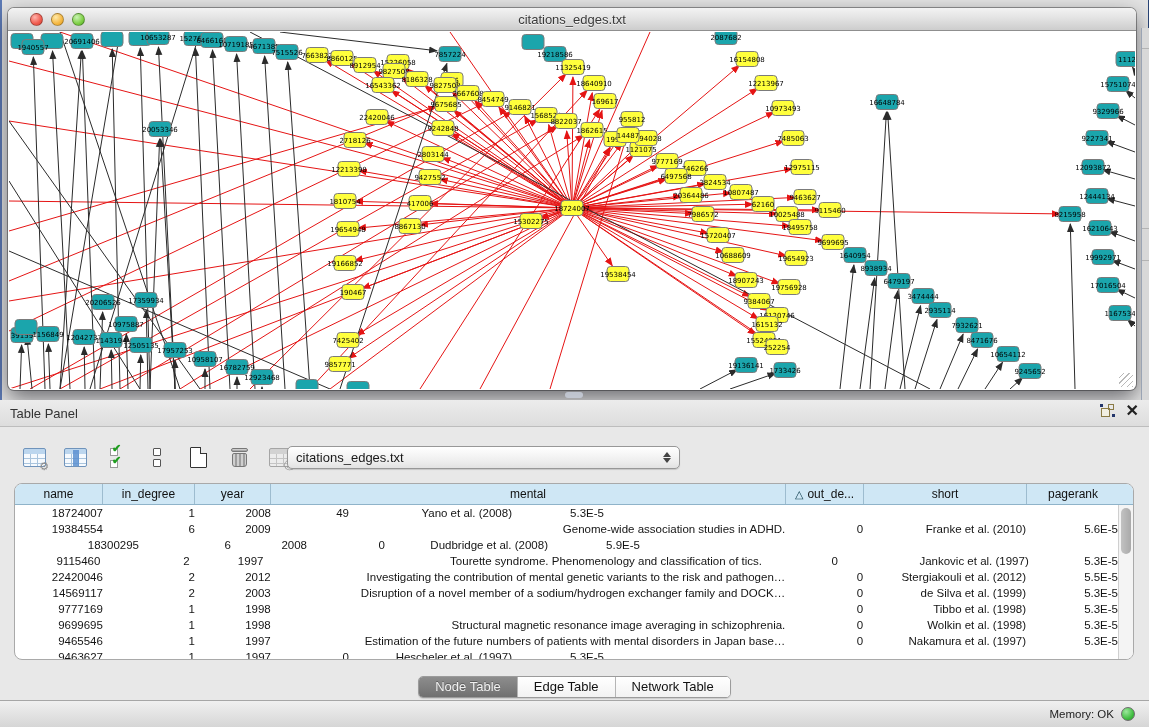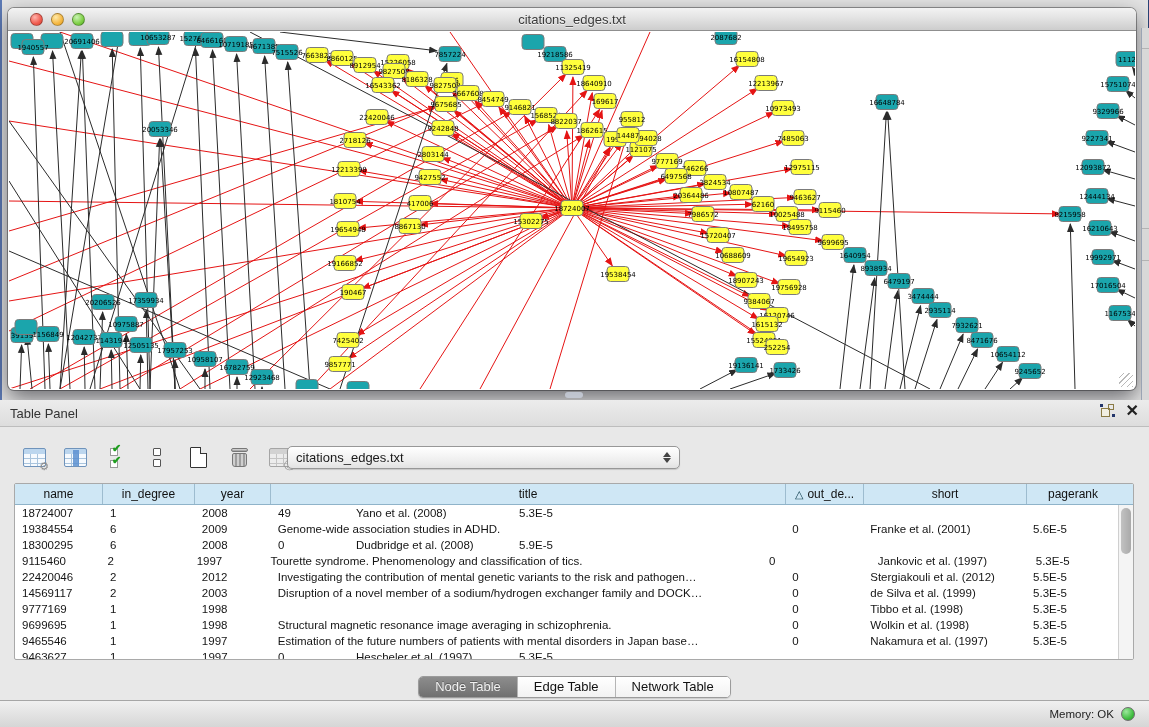--- a/index.html
+++ b/index.html
@@ -111,21 +111,21 @@
     display:flex; align-items:center; padding:0 8px;
     box-shadow:0 1px 1px rgba(0,0,0,.15);
   }
   .combo .val { flex:1; font-size:13px; color:#1a1a1a; }
   .spinner { display:flex; flex-direction:column; align-items:center; gap:1px; }
   .spinner .up   { width:0; height:0; border-left:4px solid transparent; border-right:4px solid transparent; border-bottom:5px solid #444; }
   .spinner .down { width:0; height:0; border-left:4px solid transparent; border-right:4px solid transparent; border-top:5px solid #444; }
   
   .tbl-box {
     position:absolute; left:14px; top:83px; width:1120px; height:177px;
-    background:#fff; border:1px solid #a9a9a9; border-radius:2px; overflow:hidden;
+    background:#fff; border:1px solid #a9a9a9; border-radius:8px; overflow:hidden;text-align:right;
   }
   .tbl-header { display:flex; height:21px; background:#cfe7f5; border-bottom:1px solid #8fb3c9; }
   .th { font-size:12px; color:#111; display:flex; align-items:center; justify-content:center;
         border-right:1px solid #9dbccf; height:100%; overflow:hidden; white-space:nowrap; }
   .th:last-child { border-right:none; }
   .th .sort { color:#0b3a4a; margin-right:4px; font-size:11px; }
   .tbl-rows { position:absolute; left:0; top:21px; right:15px; bottom:0; overflow:hidden; }
   .tr { display:flex; height:16px; }
   .td { font-size:11.5px; color:#141414; line-height:16px; padding-left:7px;
         white-space:nowrap; overflow:hidden; }
@@ -903,21 +903,21 @@
         <div class="th" style="width: 88px;">
           <span>name</span>
         </div>
         <div class="th" style="width: 92px;">
           <span>in_degree</span>
         </div>
         <div class="th" style="width: 76px;">
           <span>year</span>
         </div>
         <div class="th" style="width: 515px;">
-          <span>title</span>
+          <span>mental</span>
         </div>
         <div class="th" style="width: 78px;">
           <span class="sort">△</span>
           <span>out_de...</span>
         </div>
         <div class="th" style="width: 163px;">
           <span>short</span>
         </div>
         <div class="th" style="width: 92px;">
           <span>pagerank</span>
@@ -931,25 +931,25 @@
           <div class="td" style="width: 78px;">49</div>
           <div class="td" style="width: 163px;">Yano et al. (2008)</div>
           <div class="td" style="width: 92px;">5.3E-5</div>
         </div>
         <div class="tr">
           <div class="td" style="width: 88px;">19384554</div>
           <div class="td" style="width: 92px;">6</div>
           <div class="td" style="width: 76px;">2009</div>
           <div class="td" style="width: 515px;">Genome-wide association studies in ADHD.</div>
           <div class="td" style="width: 78px;">0</div>
-          <div class="td" style="width: 163px;">Franke et al. (2001)</div>
+          <div class="td" style="width: 163px;">Franke et al. (2010)</div>
           <div class="td" style="width: 92px;">5.6E-5</div>
         </div>
         <div class="tr">
-          <div class="td" style="width: 88px;">18300295</div>
+          <div class="td" style="width: 88px; margin-left: 36px;">18300295</div>
           <div class="td" style="width: 92px;">6</div>
           <div class="td" style="width: 76px;">2008</div>
           <div class="td" style="width: 78px;">0</div>
           <div class="td" style="width: 163px;">Dudbridge et al. (2008)</div>
           <div class="td" style="width: 92px;">5.9E-5</div>
         </div>
         <div class="tr">
           <div class="td" style="width: 88px;">9115460</div>
           <div class="td" style="width: 92px;">2</div>
           <div class="td" style="width: 76px;">1997</div>

